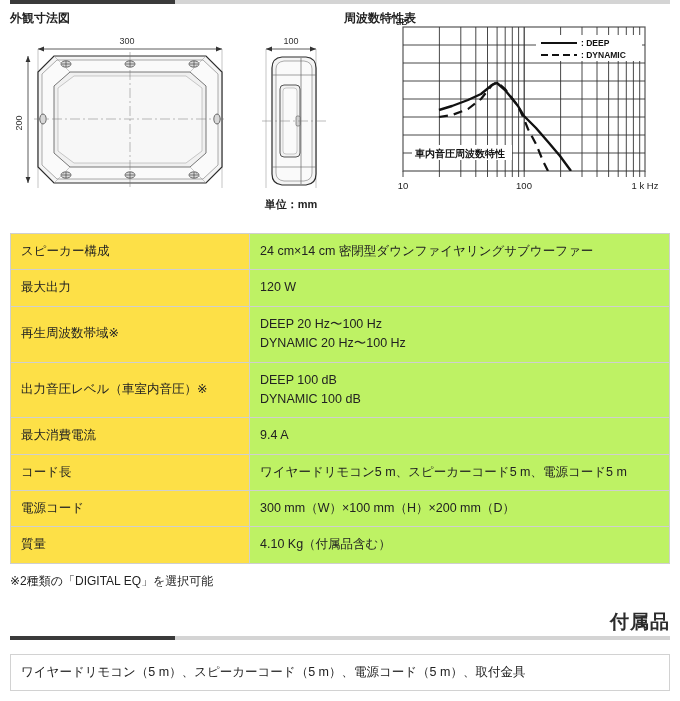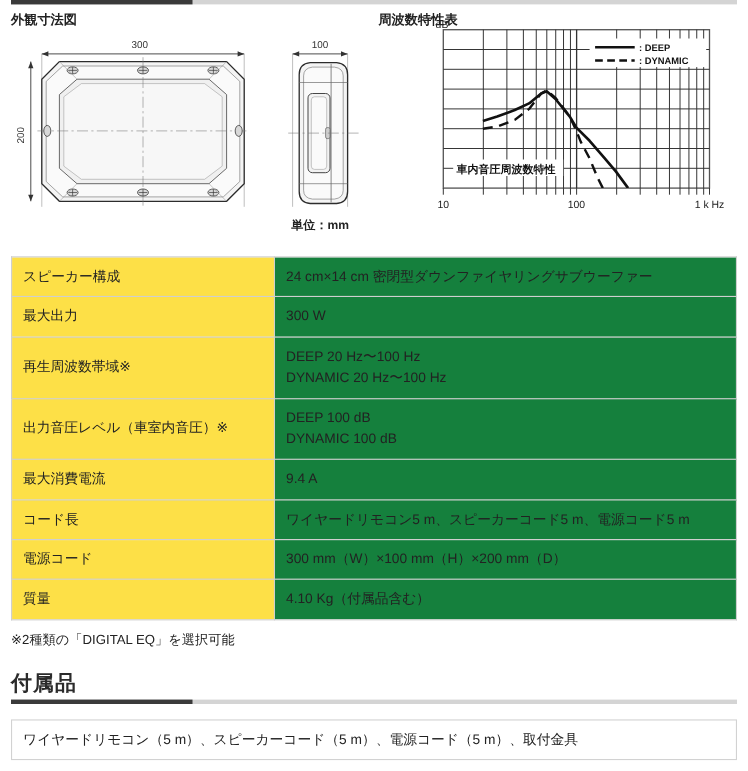--- a/index.html
+++ b/index.html
@@ -84,32 +84,32 @@
     padding: 8px 10px;
     vertical-align: middle;
     line-height: 1.55;
     color: #222;
   }
   .spec-table td.k {
     width: 218px;
     background: #fde047;
   }
   .spec-table td.v {
-    background: #15803d;
+    background: #bef264;
   }
   .spec-table td.v div { white-space: nowrap; }
 
   .footnote {
     margin: 9px 10px 0 10px;
     font-size: 12px;
     color: #222;
   }
 
   
-  .acc-head { margin-top: 16px; }
+  .acc-head { margin-top: 16px; text-align: right; }
   .acc-box {
     margin: 14px 10px 0 10px;
     border: 1px solid #d2d2d2;
     padding: 9px 10px;
     font-size: 12.5px;
     color: #222;
     background: #fff;
   }
 
   svg { display: block; }
@@ -306,21 +306,21 @@
   <tbody>
     <tr>
       <td class="k">スピーカー構成</td>
       <td class="v">
         <div>24 cm×14 cm 密閉型ダウンファイヤリングサブウーファー</div>
       </td>
     </tr>
     <tr>
       <td class="k">最大出力</td>
       <td class="v">
-        <div>300 W</div>
+        <div>120 W</div>
       </td>
     </tr>
     <tr>
       <td class="k">再生周波数帯域※</td>
       <td class="v">
         <div>DEEP 20 Hz〜100 Hz</div>
         <div>DYNAMIC 20 Hz〜100 Hz</div>
       </td>
     </tr>
     <tr>

